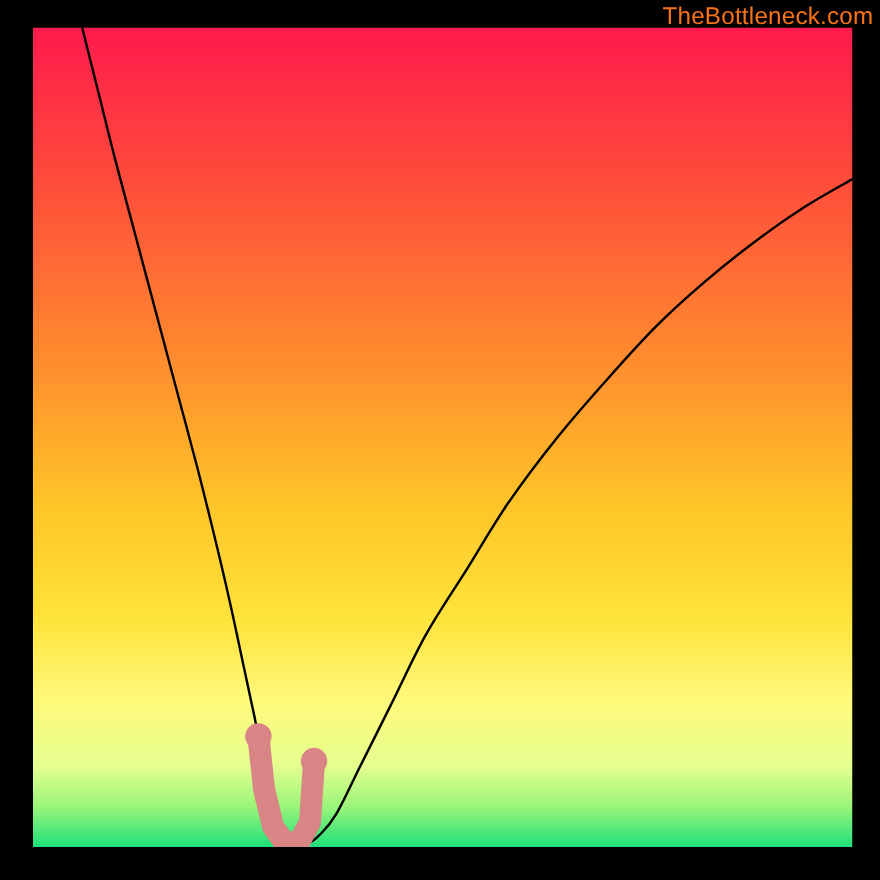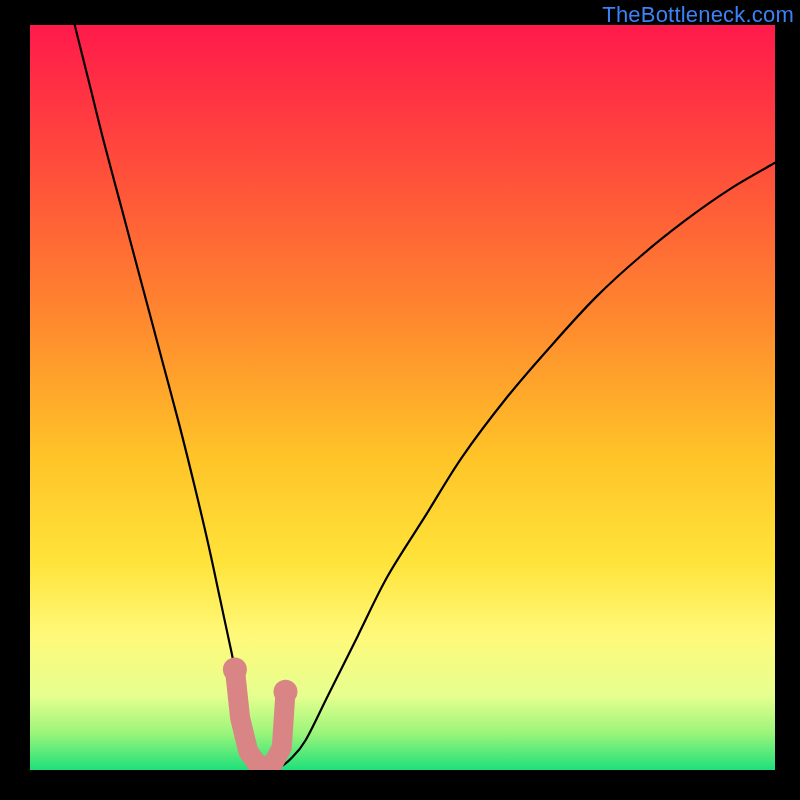--- a/index.html
+++ b/index.html
@@ -24,21 +24,21 @@
     left: 30px;
     top: 25px;
     width: 745px;
     height: 745px;
     
   }
   .watermark {
     position: absolute;
     top: 2px;
     right: 6px;
-    color: #3b82f6;
+    color: #f97316;
     font-size: 22px;
     font-weight: 500;
     letter-spacing: 0.2px;
     user-select: none;
   }
   svg { display: block; }
 </style>
 </head>
 <body>
 

